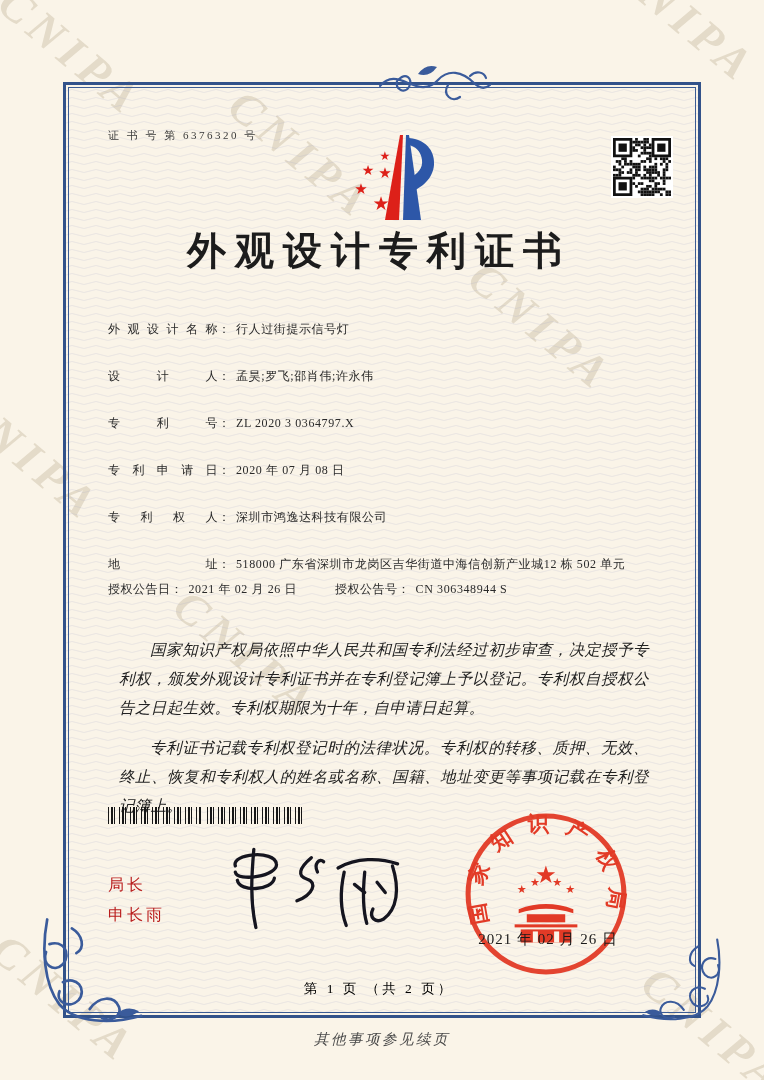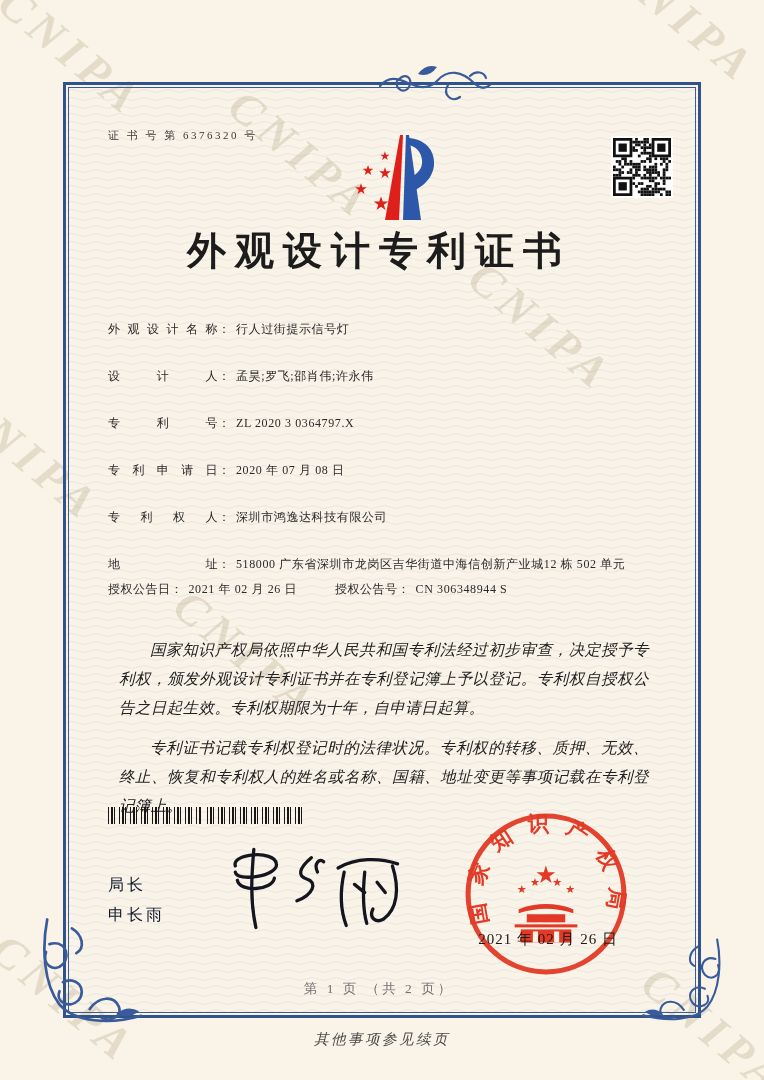--- a/index.html
+++ b/index.html
@@ -39,29 +39,29 @@
 
   .paras{position:absolute;left:45px;top:542px;width:552px;font-size:15.5px;font-style:italic;
          color:#222;line-height:29px;letter-spacing:.4px;text-align:justify;}
   .paras p{margin:11px;text-indent:2em;}
 
   .barcode{position:absolute;left:45px;top:725px;width:198px;height:17px;
     background:repeating-linear-gradient(90deg,#161616 0 1.5px,transparent 1.5px 3px,#161616 3px 5.5px,
       transparent 5.5px 6.5px,#161616 6.5px 7.5px,transparent 7.5px 11px);}
 
   .officer{position:absolute;left:45px;top:788px;font-family:"Liberation Sans","DejaVu Sans",sans-serif;
-           font-size:16px;color:#0f172a;letter-spacing:3px;line-height:30px;}
+           font-size:16px;color:#b91c1c;letter-spacing:3px;line-height:30px;}
   .signature{position:absolute;left:160px;top:762px;width:190px;height:90px;}
 
   .seal{position:absolute;left:397px;top:726px;width:172px;height:172px;}
   .seal-date{position:absolute;left:400px;top:848px;width:170px;text-align:center;font-size:15px;
              color:#1a1a1a;letter-spacing:1px;}
 
   .page-footer{position:absolute;left:0;top:898px;width:100%;text-align:center;font-size:13.5px;
-               letter-spacing:3px;color:#737373;}
+               letter-spacing:3px;color:#000000;}
 
   .cont-note{position:absolute;left:0;top:1030px;width:764px;text-align:center;font-size:14.5px;
              font-style:italic;color:#4a4a4a;letter-spacing:2.5px;z-index:3;}
 
   .flourish{position:absolute;z-index:4;pointer-events:none;}
   .flo-bl{left:36px;top:912px;width:112px;height:118px;}
   .flo-br{left:638px;top:932px;width:88px;height:96px;transform:scaleX(-1);}
   .flo-top{left:376px;top:54px;width:118px;height:52px;z-index:4;}
 </style>
 </head>

